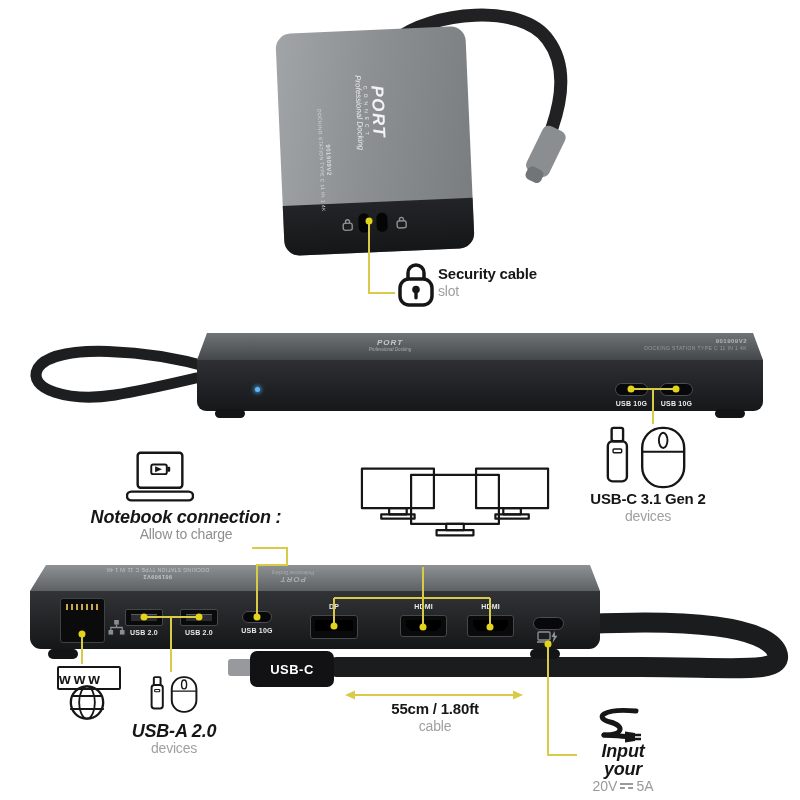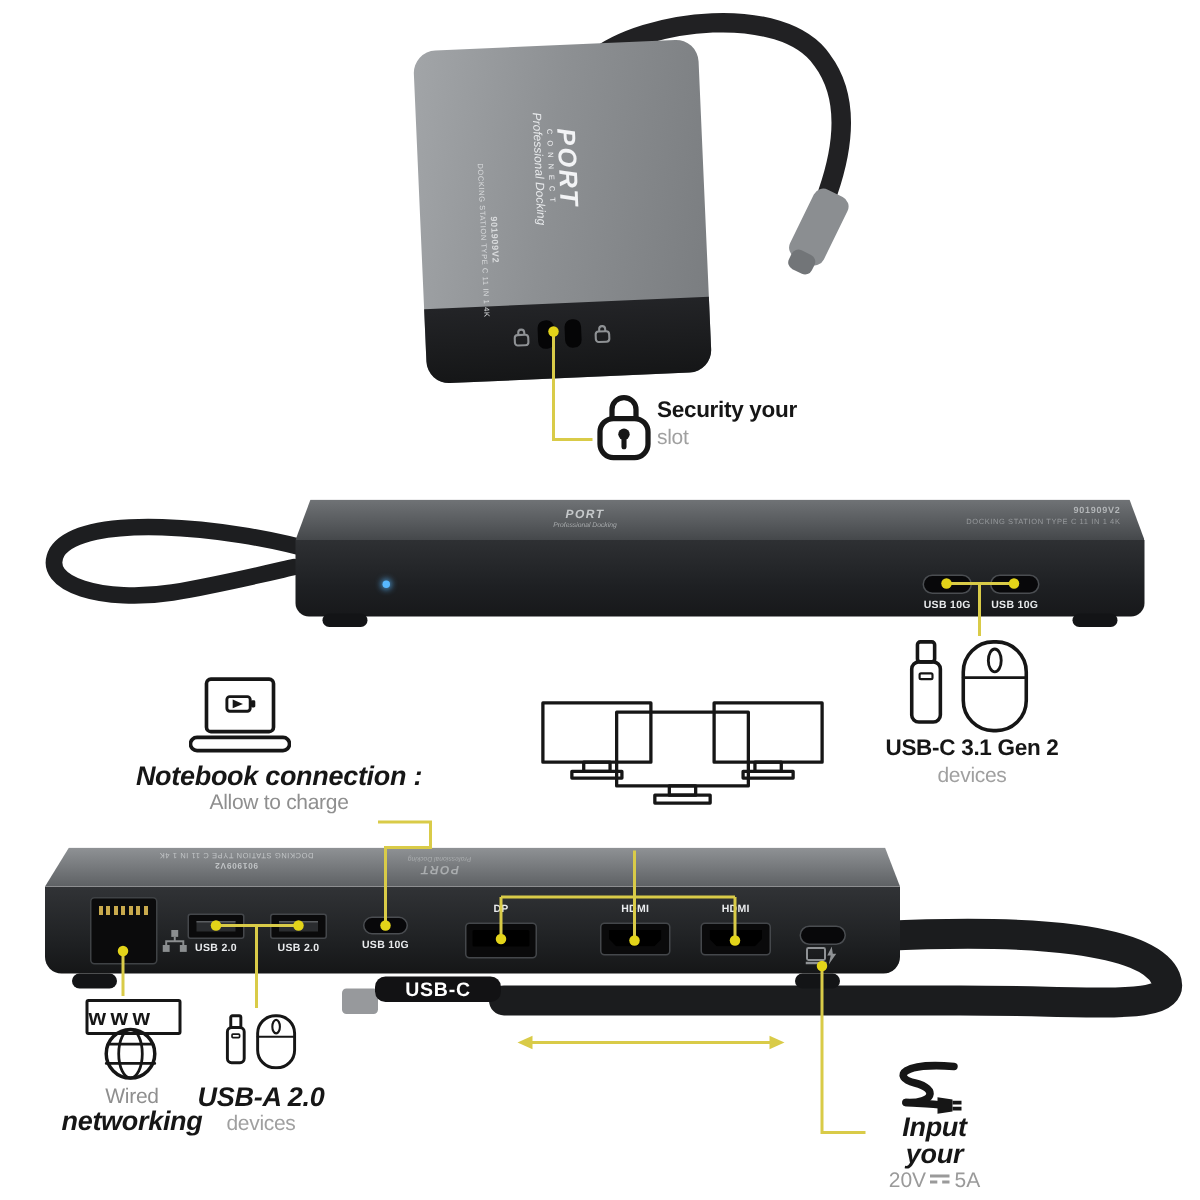--- a/index.html
+++ b/index.html
@@ -78,21 +78,21 @@
   .usba-port .usb-inner{margin:4px 5px 0;height:6px;background:#2a2c2f;border-top:1.5px solid #5a5d60;}
   .bd-usbc{position:absolute;left:212px;top:46px;width:30px;height:12px;}
   .av-port{position:absolute;top:50px;background:#0a0a0b;border:1.5px solid #44474b;border-radius:3px;box-sizing:border-box;}
   .dp-inner{margin:4px;height:11px;background:#000;border-radius:1px;}
   .hdmi-inner{margin:4px 5px;height:11px;background:#000;
               clip-path:polygon(0 0,100% 0,100% 55%,86% 100%,14% 100%,0 55%);}
   .pw-port{position:absolute;left:503px;top:52px;width:31px;height:13px;}
   
   .plug{z-index:3;}
   .plug-tip{left:228px;top:659px;width:24px;height:17px;background:#97999c;border-radius:3px;}
-  .plug-body{left:250px;top:651px;width:84px;height:17px;background:#121214;border-radius:7px;
+  .plug-body{left:250px;top:651px;width:84px;height:36px;background:#121214;border-radius:7px;
              display:flex;align-items:center;justify-content:center;color:#fff;
              font-size:13px;font-weight:bold;letter-spacing:.5px;}
   
   .ann{z-index:4;}
   .www-box{left:57px;top:666px;width:60px;height:20px;border:2.5px solid #161616;border-radius:2px;
            background:#fff;display:flex;align-items:center;justify-content:flex-start;
            font-size:15px;font-weight:bold;letter-spacing:3px;}
   .dc-row{display:flex;align-items:center;justify-content:center;gap:3px;color:#9a9a9a;font-size:14px;}
   .dc-sym{display:inline-block;width:13px;height:9px;border-top:2.2px solid #9a9a9a;position:relative;top:2px;}
   .dc-sym::after{content:"";position:absolute;top:2.5px;left:0;right:0;border-top:2.2px dashed #9a9a9a;}
@@ -215,21 +215,21 @@
     <span>USB-C</span>
   </div>
 
   <svg class="abs ann" style="left:397px;top:258px" width="38" height="50" viewBox="0 0 38 50">
     <path class="icon" d="M11,22 V15 a8,8 0 0 1 16,0 V22" stroke-width="3.5"></path>
     <rect x="3" y="21" width="32" height="26" rx="9" fill="#fff" stroke="#161616" stroke-width="3.5"></rect>
     <circle cx="19" cy="31.5" r="3.8" fill="#161616"></circle>
     <rect x="17.3" y="33" width="3.4" height="8.5" rx="1.7" fill="#161616"></rect>
   </svg>
   <div class="abs ann" style="left:438px;top:265px">
-    <div class="ann-title">Security your</div>
+    <div class="ann-title">Security cable</div>
     <div class="ann-sub">slot</div>
   </div>
 
   <svg class="abs ann" style="left:598px;top:426px" width="96" height="63" viewBox="0 0 100 66">
     <rect class="icon" x="10" y="16" width="20" height="42" rx="5" fill="#fff" stroke-width="2.5"></rect>
     <rect class="icon" x="14" y="2" width="12" height="14" rx="2" stroke-width="2.5" fill="#fff"></rect>
     <rect class="icon" x="15.5" y="24" width="9" height="4" rx="1" stroke-width="1.5"></rect>
     <rect class="icon" x="46" y="2" width="44" height="62" rx="21" fill="#fff" stroke-width="2.5"></rect>
     <ellipse class="icon" cx="68" cy="15" rx="4.5" ry="8" stroke-width="2"></ellipse>
     <path class="icon" d="M46,27 H90" stroke-width="2"></path>
@@ -266,38 +266,38 @@
   </div>
 
   <div class="abs ann www-box">
     <span>www</span>
   </div>
   <svg class="abs ann" style="left:59px;top:684px" width="56" height="37" viewBox="0 0 58 40">
     <circle class="icon" cx="29" cy="20" r="17.5" fill="#fff" stroke-width="2.5"></circle>
     <ellipse class="icon" cx="29" cy="20" rx="8.5" ry="17.5" stroke-width="2"></ellipse>
     <path class="icon" d="M13,13 H45 M11.5,27 H46.5" stroke-width="2"></path>
   </svg>
-  <div class="abs ann center" style="left:38px;top:722px;width:100px">
-    <div class="ann-sub dk">Wired</div>
-    <div class="ann-title sm">networking</div>
-  </div>
 
   <svg class="abs ann" style="left:146px;top:676px" width="56" height="37" viewBox="0 0 100 66">
     <rect class="icon" x="10" y="16" width="20" height="42" rx="5" fill="#fff" stroke-width="3.5"></rect>
     <rect class="icon" x="14" y="2" width="12" height="14" rx="2" stroke-width="3.5" fill="#fff"></rect>
     <rect class="icon" x="15.5" y="24" width="9" height="4" rx="1" stroke-width="2"></rect>
     <rect class="icon" x="46" y="2" width="44" height="62" rx="21" fill="#fff" stroke-width="3.5"></rect>
     <ellipse class="icon" cx="68" cy="15" rx="4.5" ry="8" stroke-width="2.5"></ellipse>
     <path class="icon" d="M46,27 H90" stroke-width="2.5"></path>
   </svg>
   <div class="abs ann center" style="left:124px;top:722px;width:100px">
     <div class="ann-title sm">USB-A 2.0</div>
     <div class="ann-sub">devices</div>
   </div>
 
+  <div class="abs ann center" style="left:373px;top:700px;width:124px">
+    <div class="ann-title">55cm / 1.80ft</div>
+    <div class="ann-sub">cable</div>
+  </div>
 
   <svg class="abs ann" style="left:588px;top:706px" width="54" height="42" viewBox="0 0 54 42">
     <path class="icon" d="M48,5 C14,2 6,12 22,16 C38,20 34,30 16,29" stroke-width="5"></path>
     <path class="icon" d="M16,29 C24,29.5 32,30 38,30.5" stroke-width="5"></path>
     <polygon points="37,25.5 47,27 47,35 37,36.5" fill="#161616"></polygon>
     <path d="M47,29 h6 M47,33 h6" stroke="#161616" stroke-width="2.5"></path>
   </svg>
   <div class="abs ann" style="left:583px;top:742px;width:80px">
     <div class="ann-title sm center">Input your</div>
     <div class="dc-row">

